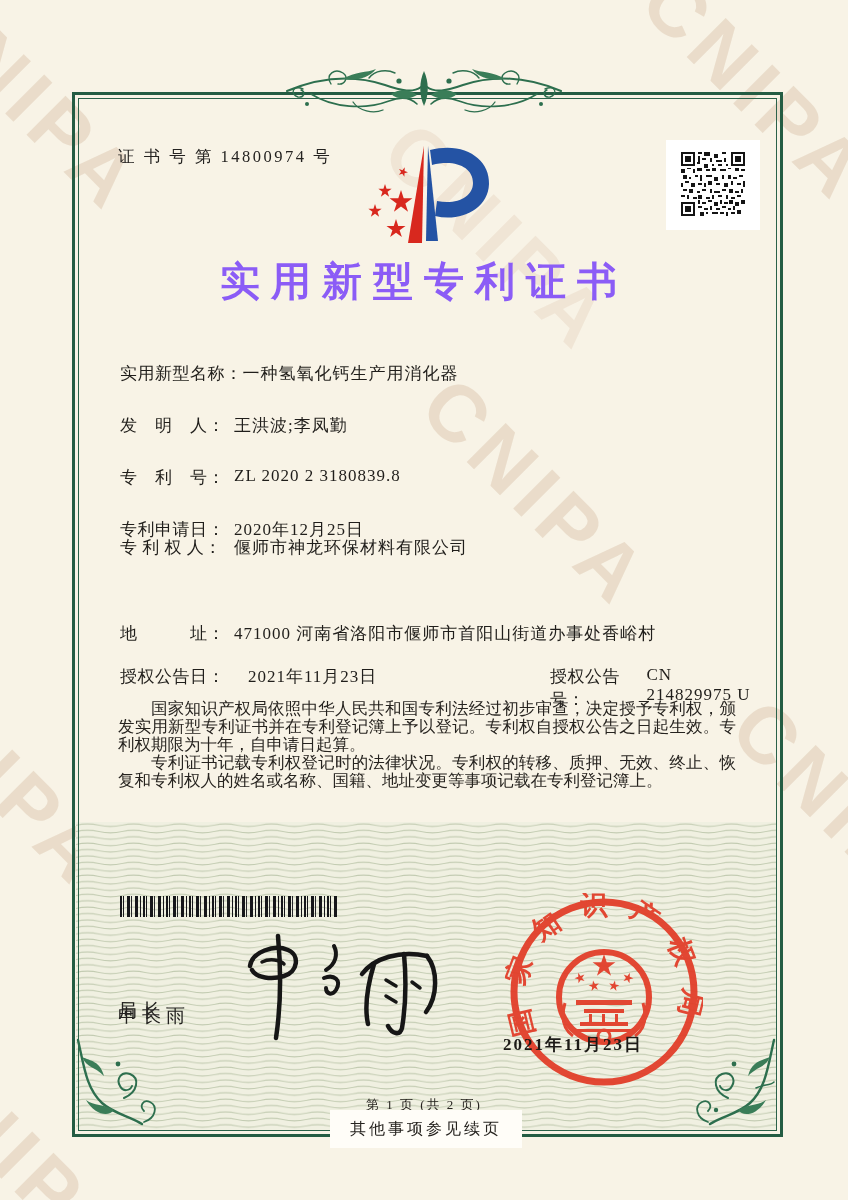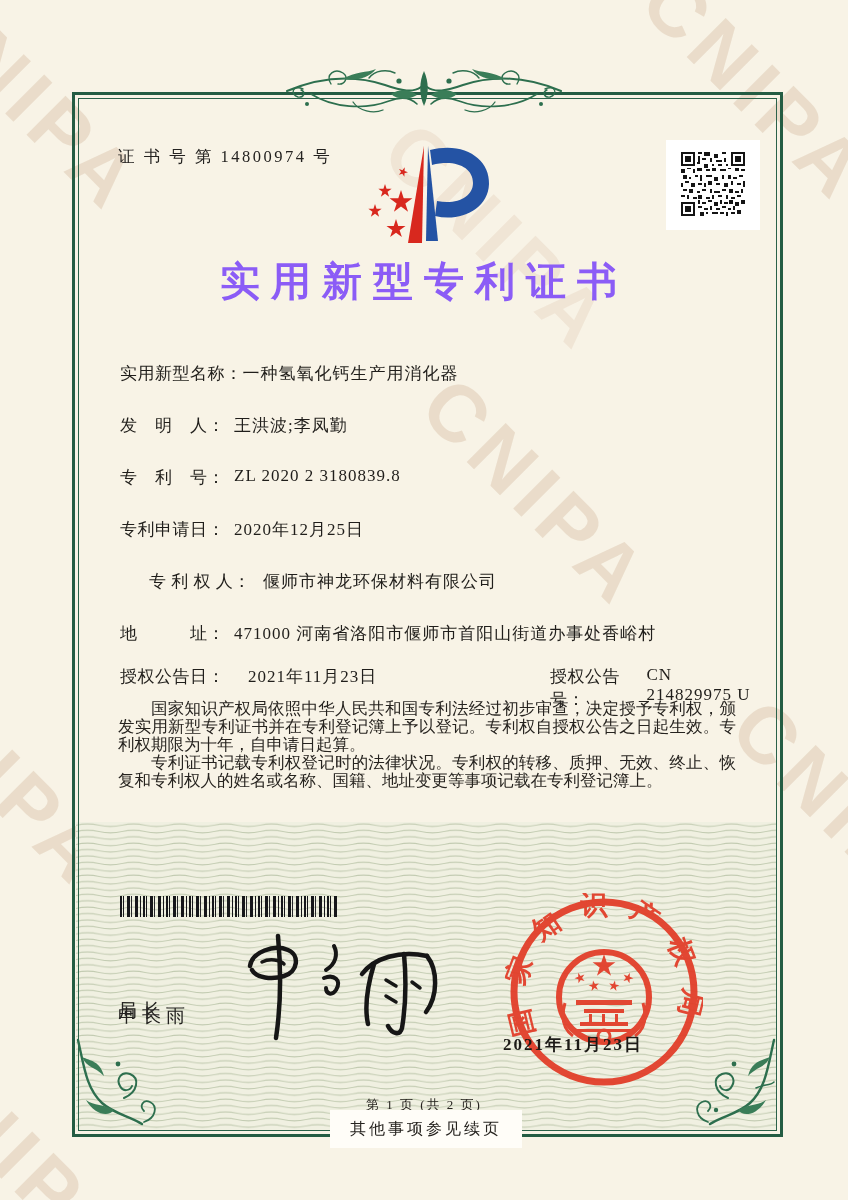--- a/index.html
+++ b/index.html
@@ -177,21 +177,21 @@
     <span class="fvalue">一种氢氧化钙生产用消化器</span>
   </div>
   <div class="frow" style="top:466px;">
     <span class="flabel">专　利　号：</span>
     <span class="fvalue">ZL 2020 2 3180839.8</span>
   </div>
   <div class="frow" style="top:518px;">
     <span class="flabel">专利申请日：</span>
     <span class="fvalue">2020年12月25日</span>
   </div>
-  <div class="frow" style="top:570px;margin-left:29px;">
+  <div class="frow" style="top:536px;">
     <span class="flabel">专 利 权 人：</span>
     <span class="fvalue">偃师市神龙环保材料有限公司</span>
   </div>
   <div class="frow" style="top:622px;">
     <span class="flabel">地　　　址：</span>
     <span class="fvalue">471000 河南省洛阳市偃师市首阳山街道办事处香峪村</span>
   </div>
   <div class="frow" style="top:665px;width:640px;gap:14px;">
     <span class="flabel">授权公告日：</span>
     <span class="fvalue">2021年11月23日</span>

